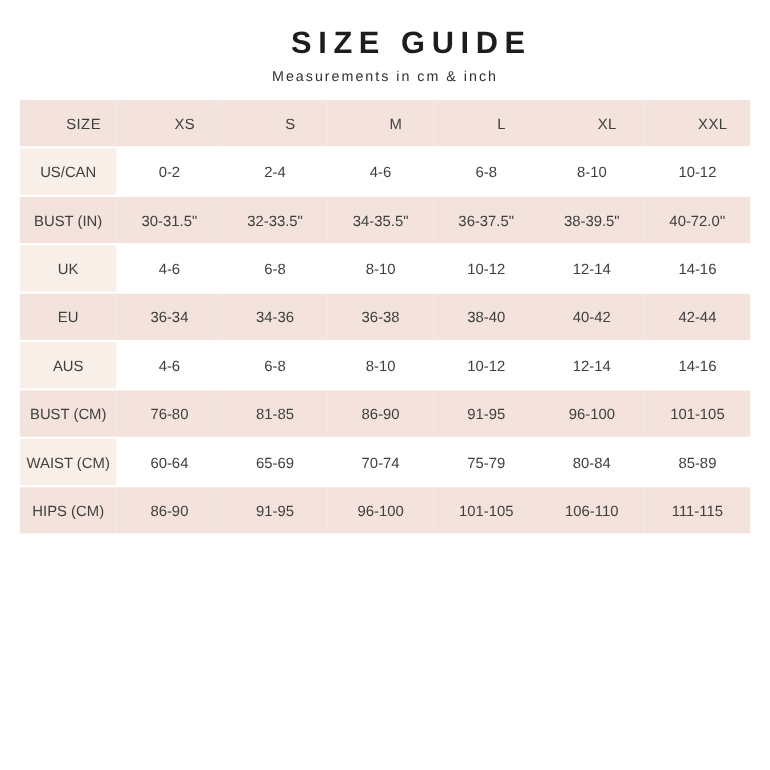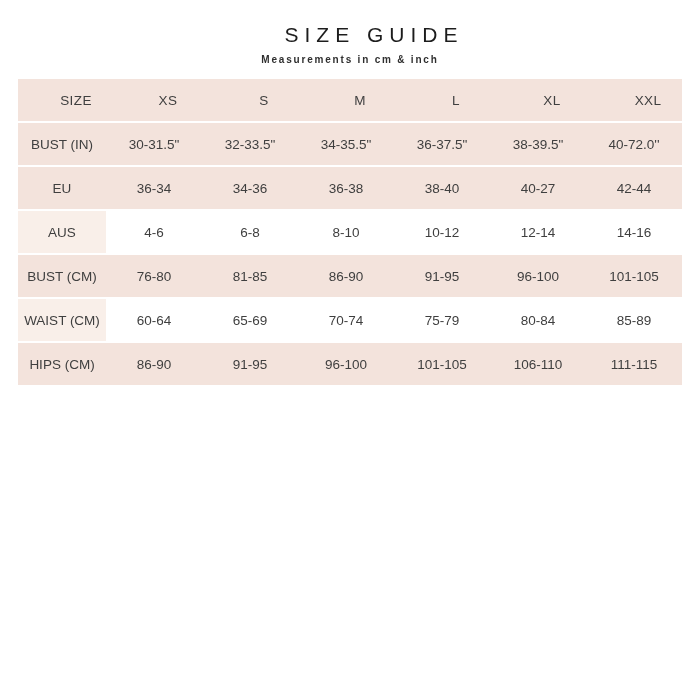--- a/index.html
+++ b/index.html
@@ -12,26 +12,26 @@
   html,body{margin:0;padding:0;}
   body{
     width:700px;height:700px;overflow:hidden;
     background:var(--page-bg);
     font-family:"Liberation Sans", sans-serif;
     -webkit-font-smoothing:antialiased;
   }
   .page{width:700px;height:700px;box-sizing:border-box;}
   .page-header{text-align:center;padding-top:23px;}
   .title{
-    font-size:21px;letter-spacing:6px;font-weight:400;
+    font-size:28px;letter-spacing:6px;font-weight:700;
     color:var(--title-text);
     padding-left:48px;
   }
   .subtitle{
-    font-size:10px;letter-spacing:1.8px;font-weight:700;
+    font-size:13px;letter-spacing:1.8px;font-weight:400;
     color:#2f2f2f;margin-top:7px;
   }
   table.size-table{
     border-collapse:separate;border-spacing:0 2px;
     width:664px;margin:12px auto 0 auto;
     table-layout:fixed;
   }
   .size-table th,.size-table td{
     height:42px;padding:0;text-align:center;vertical-align:middle;
     font-size:13.5px;font-weight:400;color:var(--text);
@@ -65,36 +65,54 @@
           <th>SIZE</th>
           <th>XS</th>
           <th>S</th>
           <th>M</th>
           <th>L</th>
           <th>XL</th>
           <th>XXL</th>
         </tr>
     </thead>
     <tbody id="table-body">
+        <tr class="plain">
+          <td class="row-label">US/CAN</td>
+          <td>0-2</td>
+          <td>2-4</td>
+          <td>4-6</td>
+          <td>6-8</td>
+          <td>8-10</td>
+          <td>10-12</td>
+        </tr>
         <tr class="shaded">
           <td class="row-label">BUST (IN)</td>
           <td>30-31.5"</td>
           <td>32-33.5"</td>
           <td>34-35.5"</td>
           <td>36-37.5"</td>
           <td>38-39.5"</td>
           <td>40-72.0''</td>
         </tr>
+        <tr class="plain">
+          <td class="row-label">UK</td>
+          <td>4-6</td>
+          <td>6-8</td>
+          <td>8-10</td>
+          <td>10-12</td>
+          <td>12-14</td>
+          <td>14-16</td>
+        </tr>
         <tr class="shaded">
           <td class="row-label">EU</td>
           <td>36-34</td>
           <td>34-36</td>
           <td>36-38</td>
           <td>38-40</td>
-          <td>40-27</td>
+          <td>40-42</td>
           <td>42-44</td>
         </tr>
         <tr class="plain">
           <td class="row-label">AUS</td>
           <td>4-6</td>
           <td>6-8</td>
           <td>8-10</td>
           <td>10-12</td>
           <td>12-14</td>
           <td>14-16</td>

